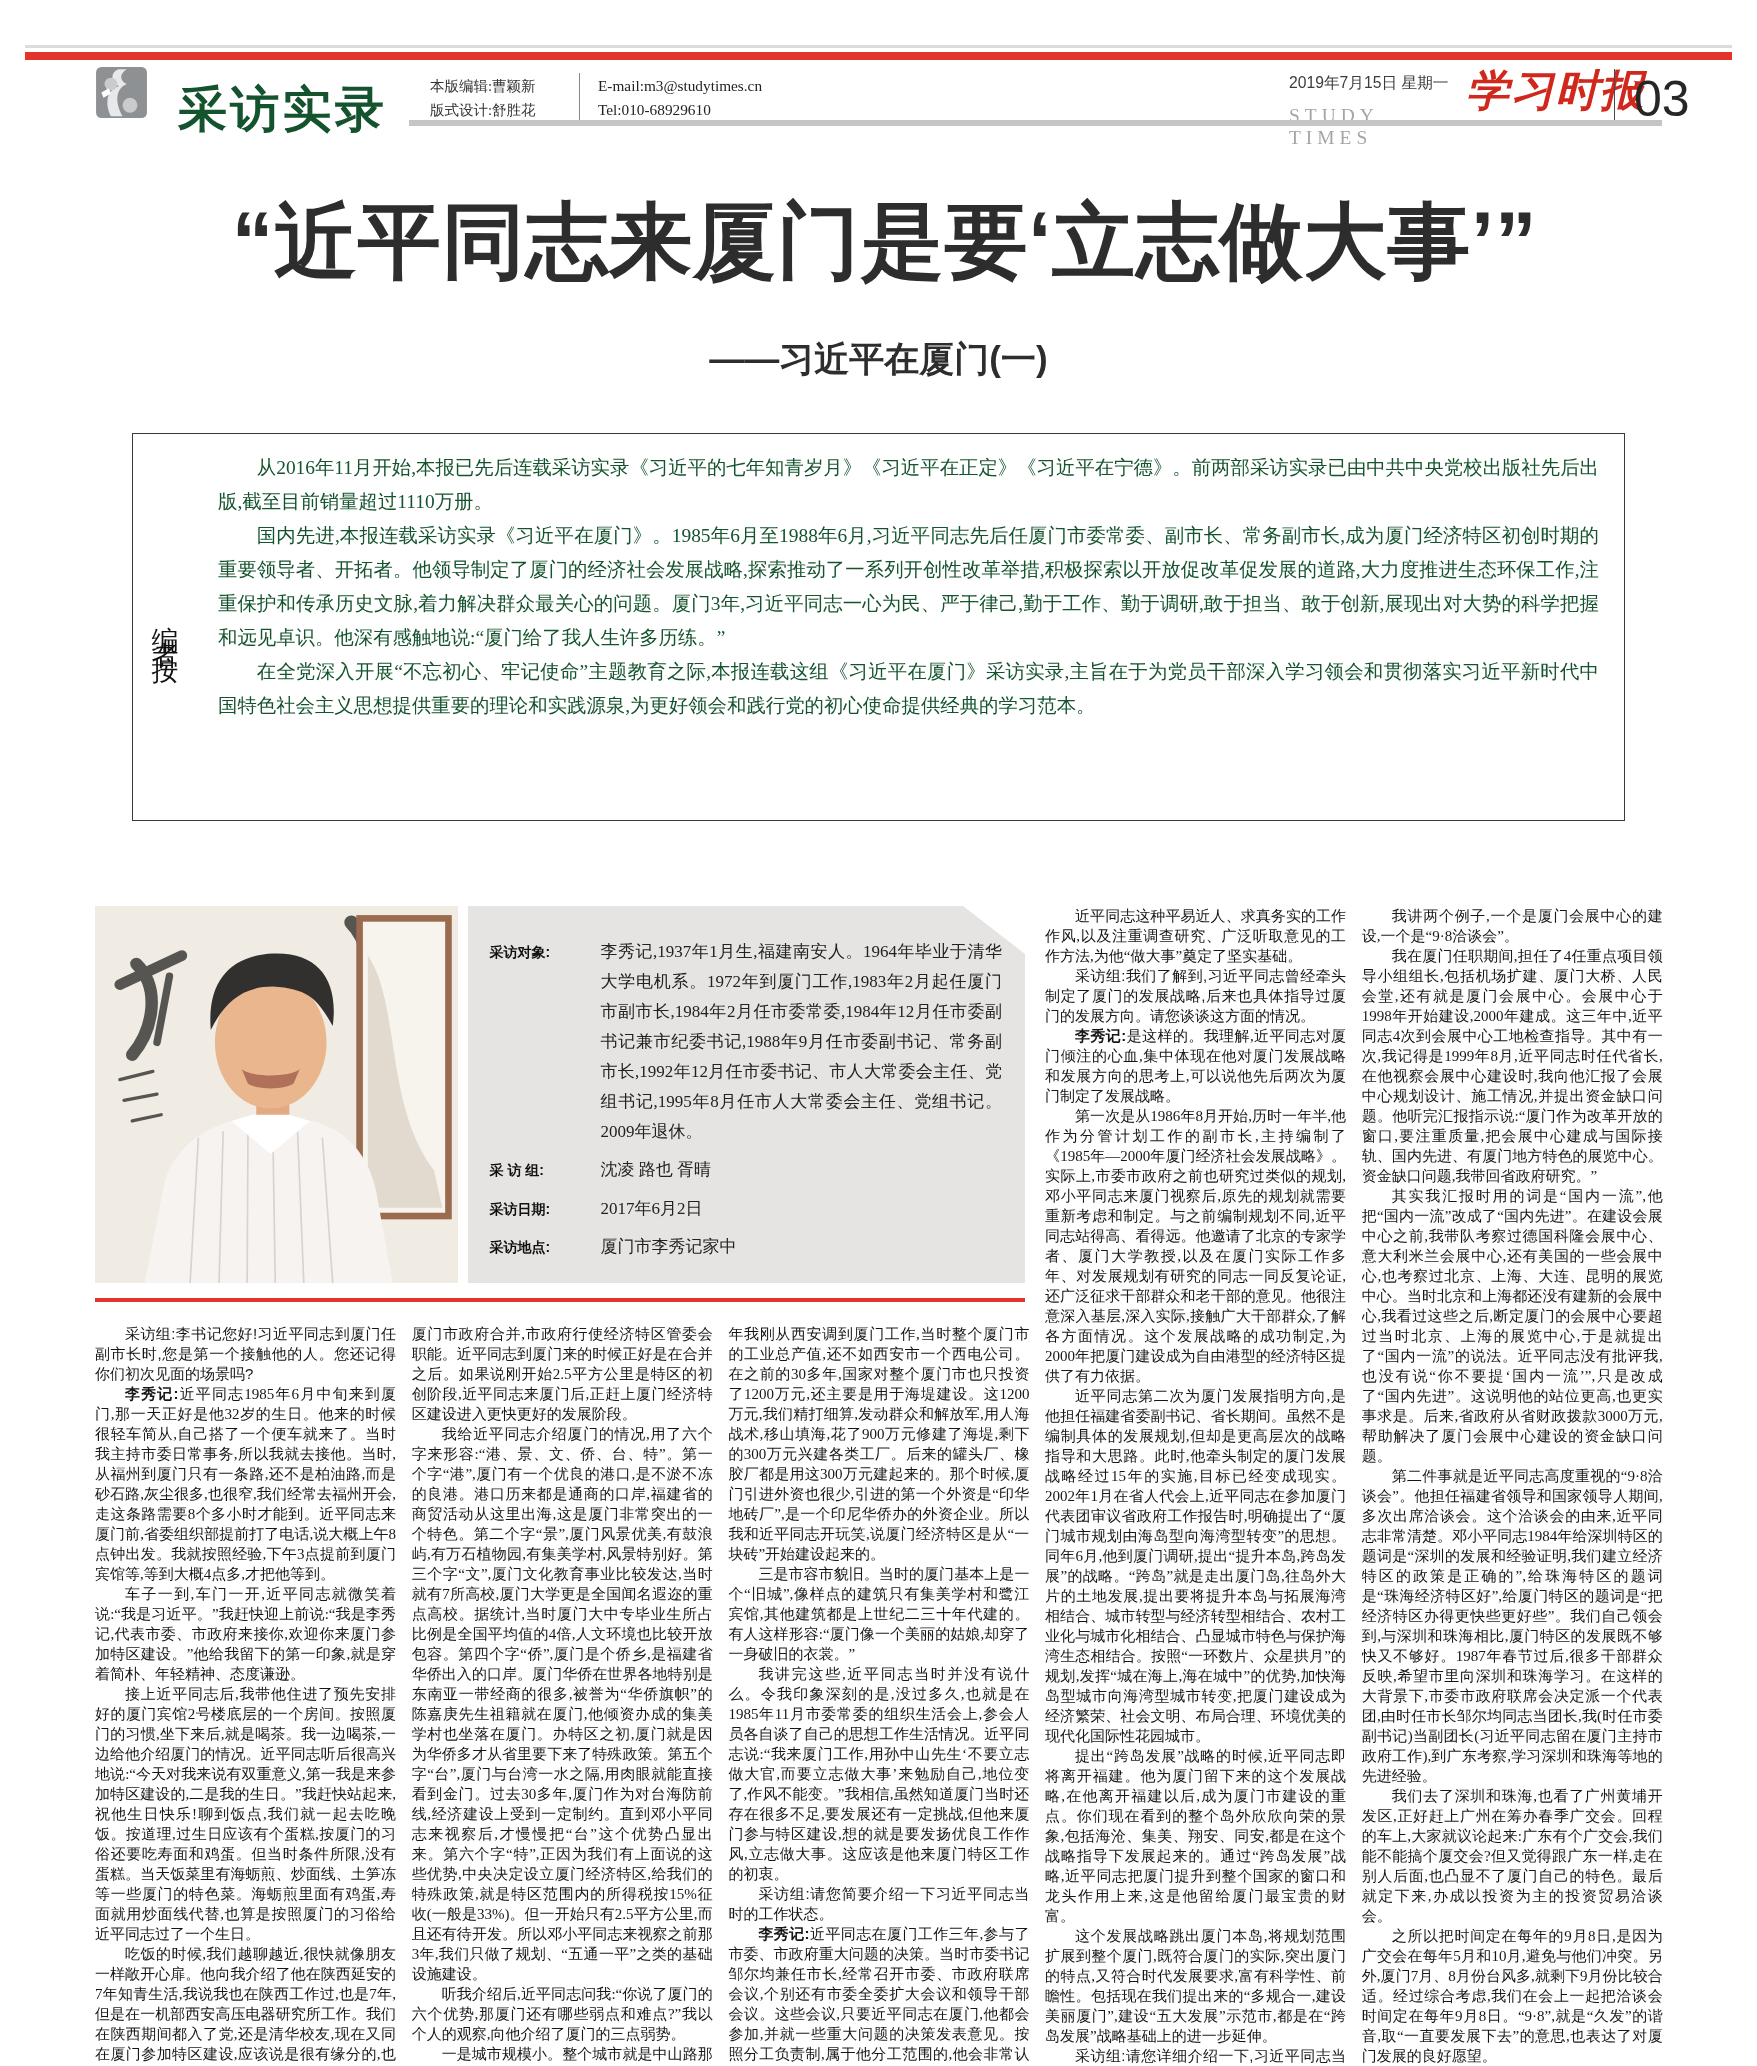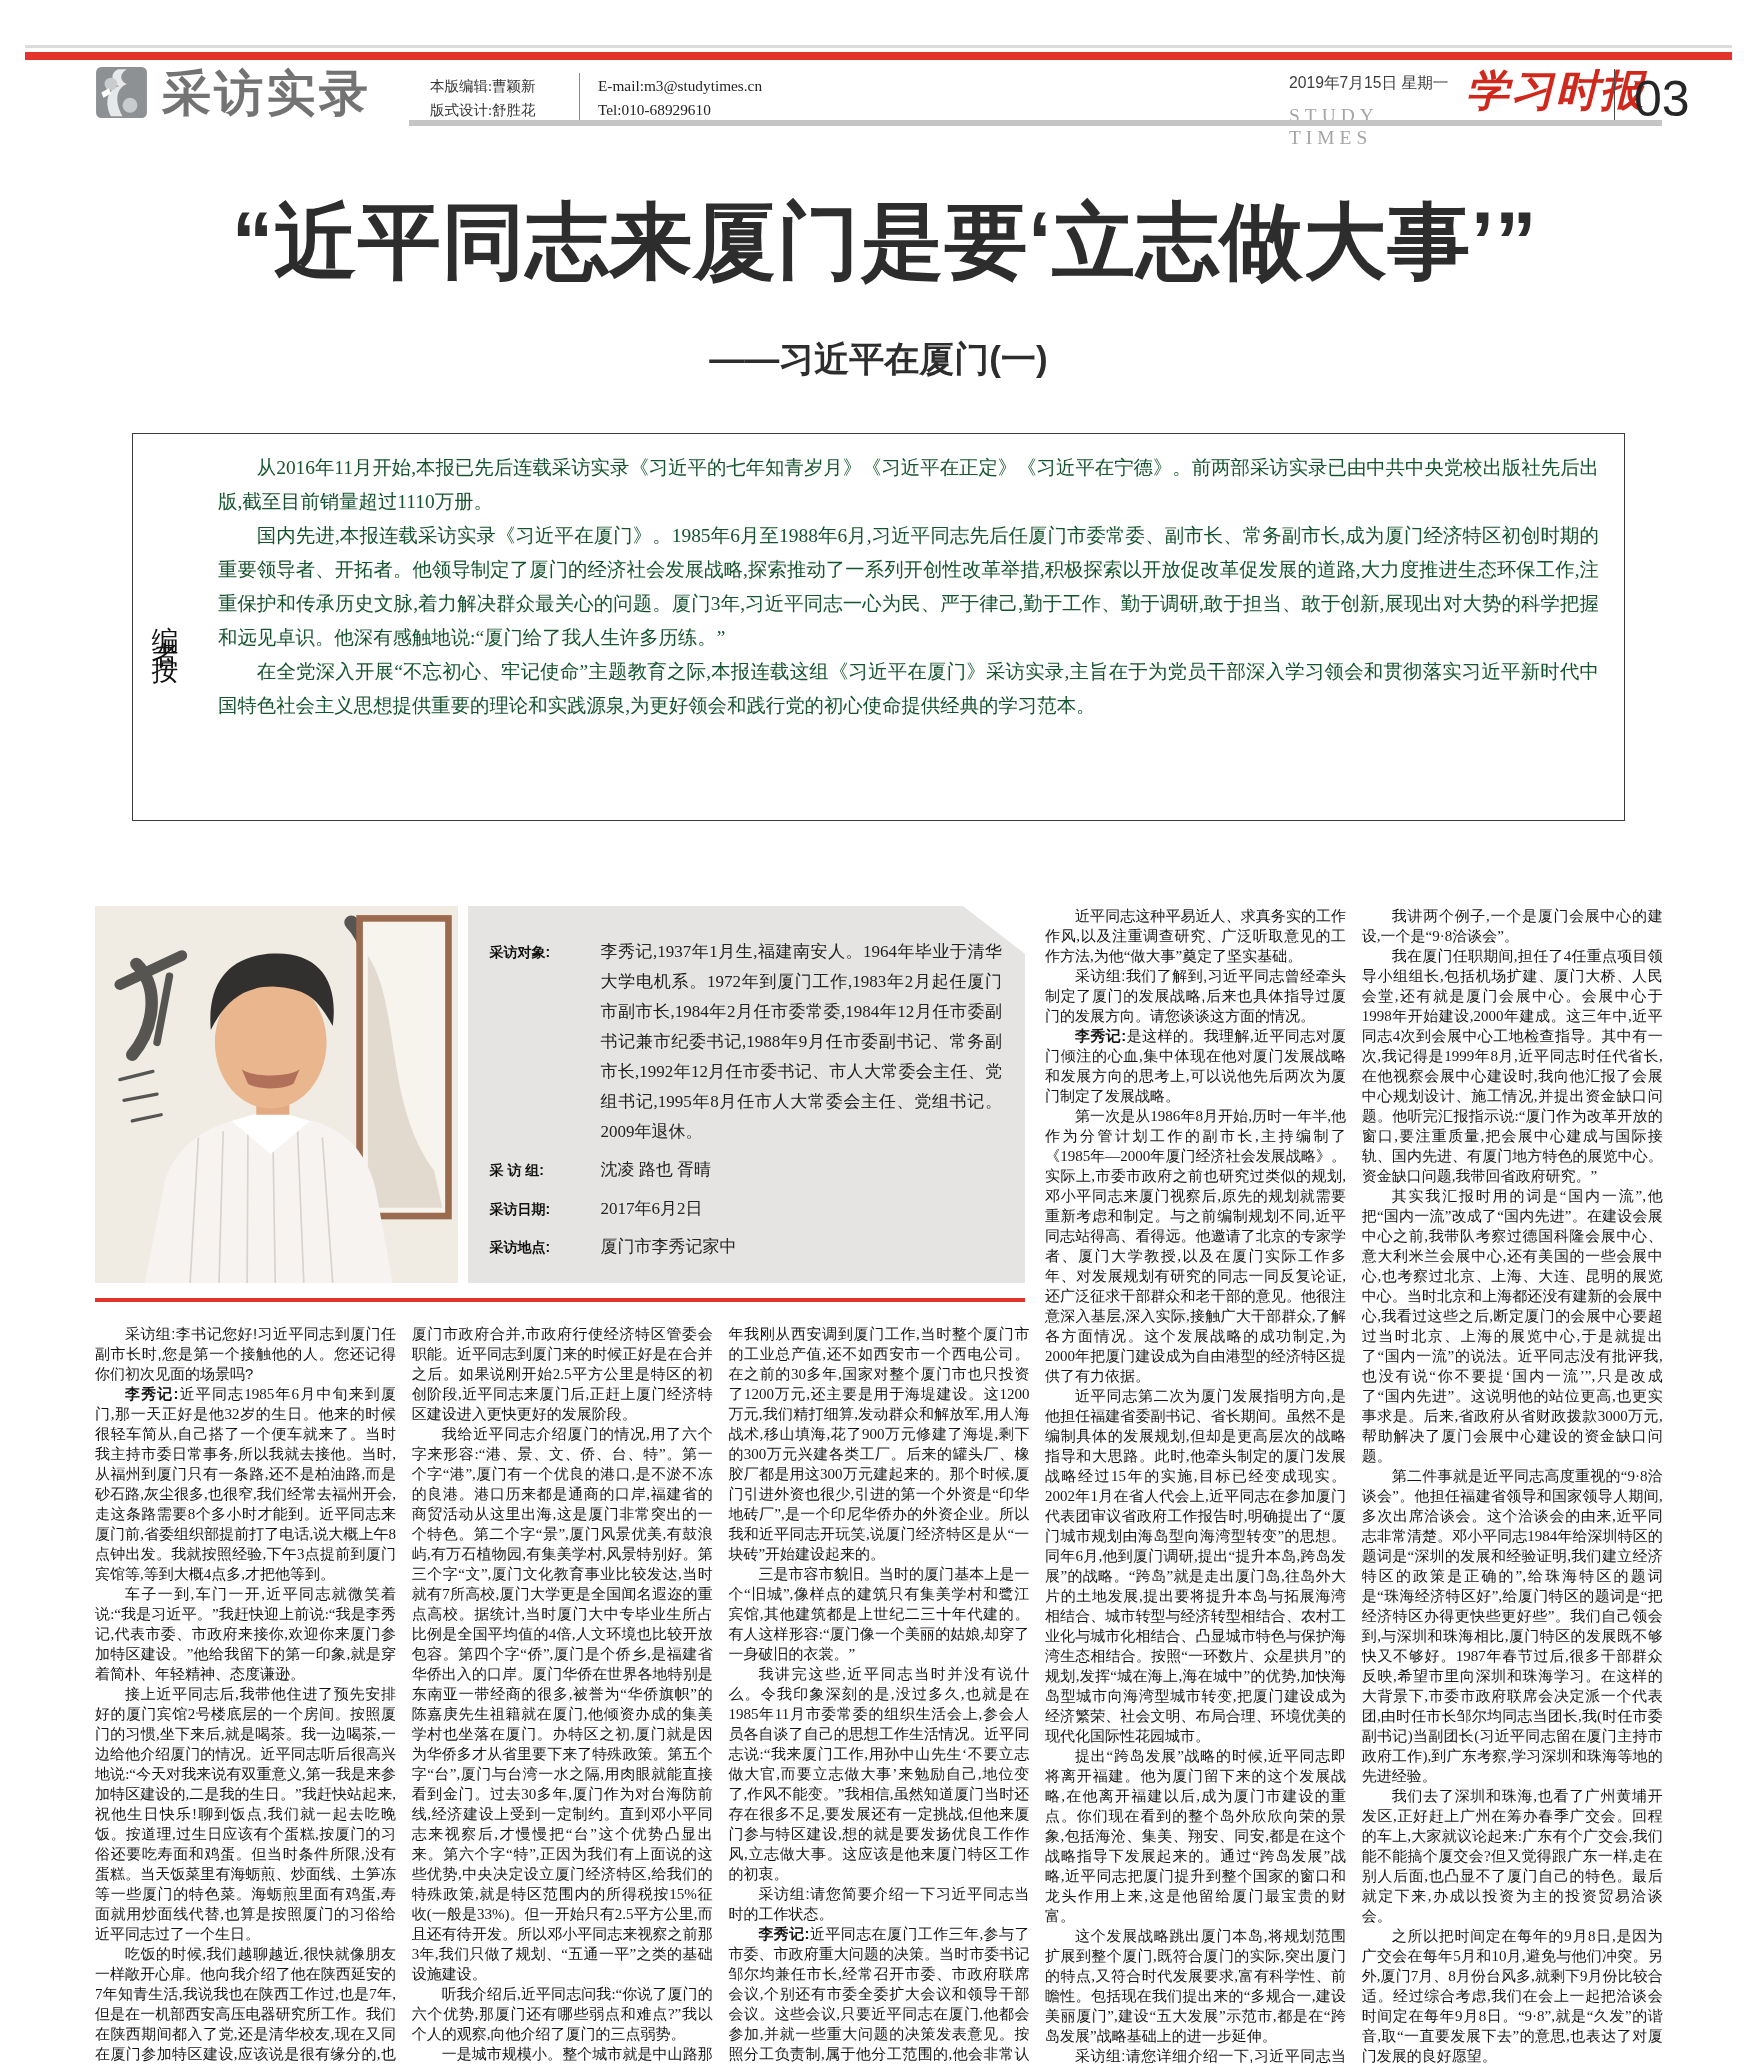--- a/index.html
+++ b/index.html
@@ -3,22 +3,22 @@
 <meta charset="utf-8">
 <style>
   html,body{margin:0;padding:0;}
   body{width:1757px;height:2523px;background:#ffffff;position:relative;
        font-family:"Liberation Serif",serif;color:#1a1a1a;overflow:hidden;}
   .abs{position:absolute;}
   
   .hairline{left:25px;width:1707px;top:45px;height:3.3px;background:#dcdcdc;}
   .redbar{left:25px;width:1707px;top:52px;height:8.3px;background:#e2342b;}
   .logo-mark{left:95px;top:66px;width:53px;height:53px;}
-  .section-title{left:162px;top:61px;margin:0;font-family:"Liberation Sans",sans-serif;
-       font-weight:bold;font-size:49px;letter-spacing:3.3px;color:#737373;text-align:right;}
+  .section-title{left:162px;top:61px;margin:16px;font-family:"Liberation Sans",sans-serif;
+       font-weight:bold;font-size:49px;letter-spacing:3.3px;color:#14532d;text-align:right;}
   .credits{left:430px;top:74px;font-size:14.5px;line-height:24px;color:#333;}
   .v-div1{left:579px;top:73px;width:0.8px;height:48px;background:#8a8a8a;}
   .contacts{left:598px;top:74px;font-size:15.3px;line-height:24px;color:#222;}
   .date-block{left:1289px;top:73px;width:165px;text-align:left;}
   .issue-date{font-family:"Liberation Sans",sans-serif;font-size:15.7px;color:#3c3c3c;}
   .en-name{font-size:19.4px;letter-spacing:5px;color:#a5a5a5;margin-top:10.7px;}
   .cn-name{left:1466px;top:62px;margin:0;font-size:43px;font-weight:bold;font-style:italic;
        color:#d0281c;letter-spacing:1.7px;font-family:"Liberation Serif",serif;}
   .v-div2{left:1614px;top:69px;width:1.2px;height:56px;background:#4a4a4a;}
   .page-no{left:1626px;top:62px;margin:8px;font-family:"Liberation Sans",sans-serif;

